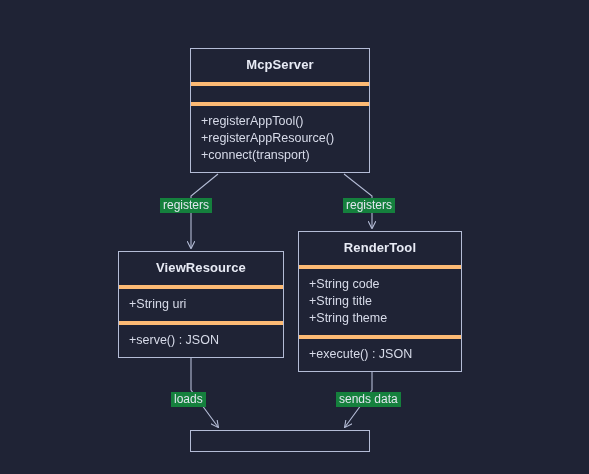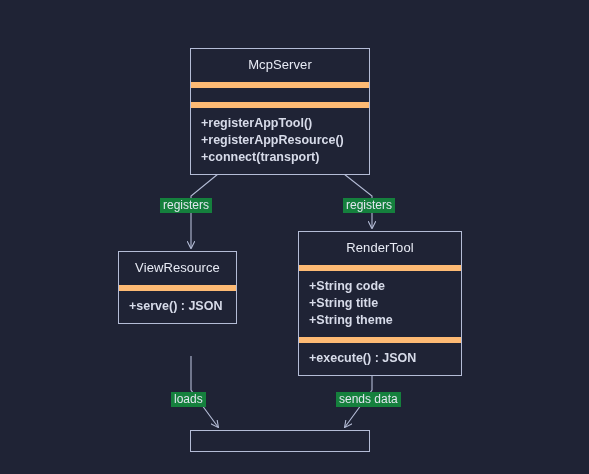--- a/index.html
+++ b/index.html
@@ -32,31 +32,30 @@
     position: absolute;
     box-sizing: border-box;
     border: 1px solid #b4bcd6;
     background: #1f2335;
   }
   .uml-compartment {
     box-sizing: border-box;
     padding: 7px 10px 8px 10px;
   }
   .uml-compartment + .uml-compartment {
-    border-top: 6px solid #fdba74;
-    font-weight: bold;
+    border-top: 4px solid #fdba74;
   }
   .uml-title-compartment {
     text-align: center;
     padding: 9px 10px 10px 10px;
   }
   .uml-class-name {
     color: #e8ebf5;
     font-size: 13px;
-    font-weight: normal;
+    font-weight: bold;
     letter-spacing: 0.1px;
     line-height: 14px;
     white-space: nowrap;
   }
   .uml-member {
     color: #d7dbe9;
     font-size: 12.5px;
     line-height: 17px;
     white-space: nowrap;
   }
@@ -69,21 +68,21 @@
     color: #e3e6f0;
     font-size: 12px;
     line-height: 13px;
     white-space: nowrap;
     background: #15803d;
     padding: 1px 3px;
   }
 
   
   #class-mcpserver   { left: 190px; top: 48px;  width: 180px; }
-  #class-viewresource{ left: 118px; top: 251px; width: 119px; }
+  #class-viewresource{ left: 118px; top: 251px; width: 166px; }
   #class-rendertool  { left: 298px; top: 231px; width: 164px; }
   #class-mermaidview { left: 190px; top: 430px; width: 180px; }
 
   
   #label-registers-left  { left: 160px; top: 198px; }
   #label-registers-right { left: 343px; top: 198px; }
   #label-loads           { left: 171px; top: 392px; }
   #label-sends-data      { left: 336px; top: 392px; text-align: center; }
 </style>
 </head>
@@ -117,20 +116,23 @@
       <div class="uml-member">+registerAppResource()</div>
       <div class="uml-member">+connect(transport)</div>
     </div>
   </div>
 
   <div class="uml-class" id="class-viewresource">
     <div class="uml-compartment uml-title-compartment">
       <div class="uml-class-name">ViewResource</div>
     </div>
     <div class="uml-compartment">
+      <div class="uml-member">+String uri</div>
+    </div>
+    <div class="uml-compartment">
       <div class="uml-member">+serve() : JSON</div>
     </div>
   </div>
 
   <div class="uml-class" id="class-rendertool">
     <div class="uml-compartment uml-title-compartment">
       <div class="uml-class-name">RenderTool</div>
     </div>
     <div class="uml-compartment">
       <div class="uml-member">+String code</div>

